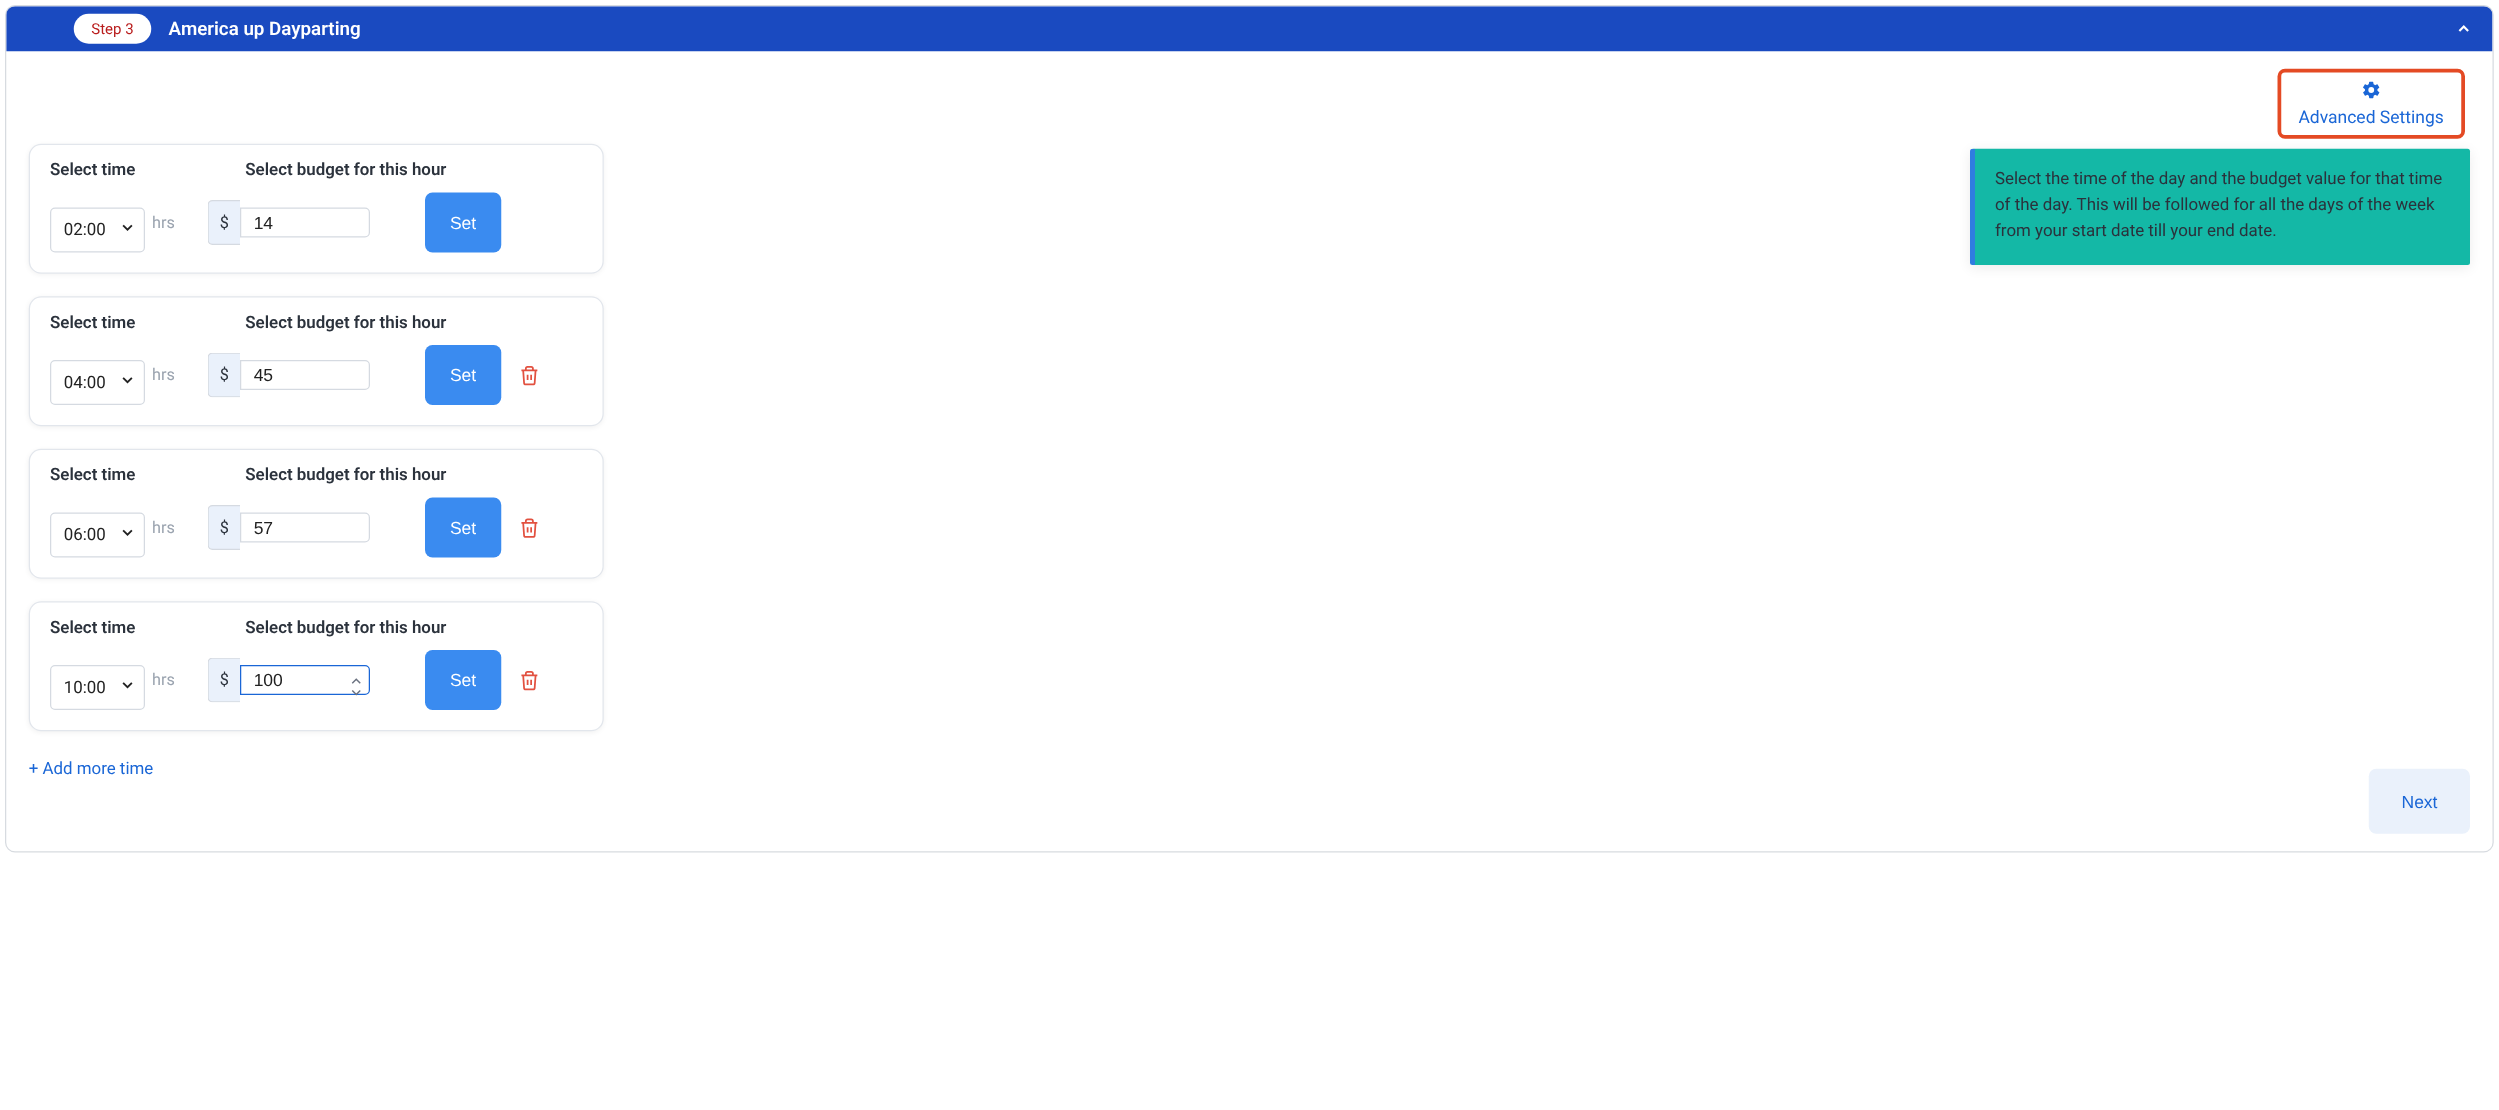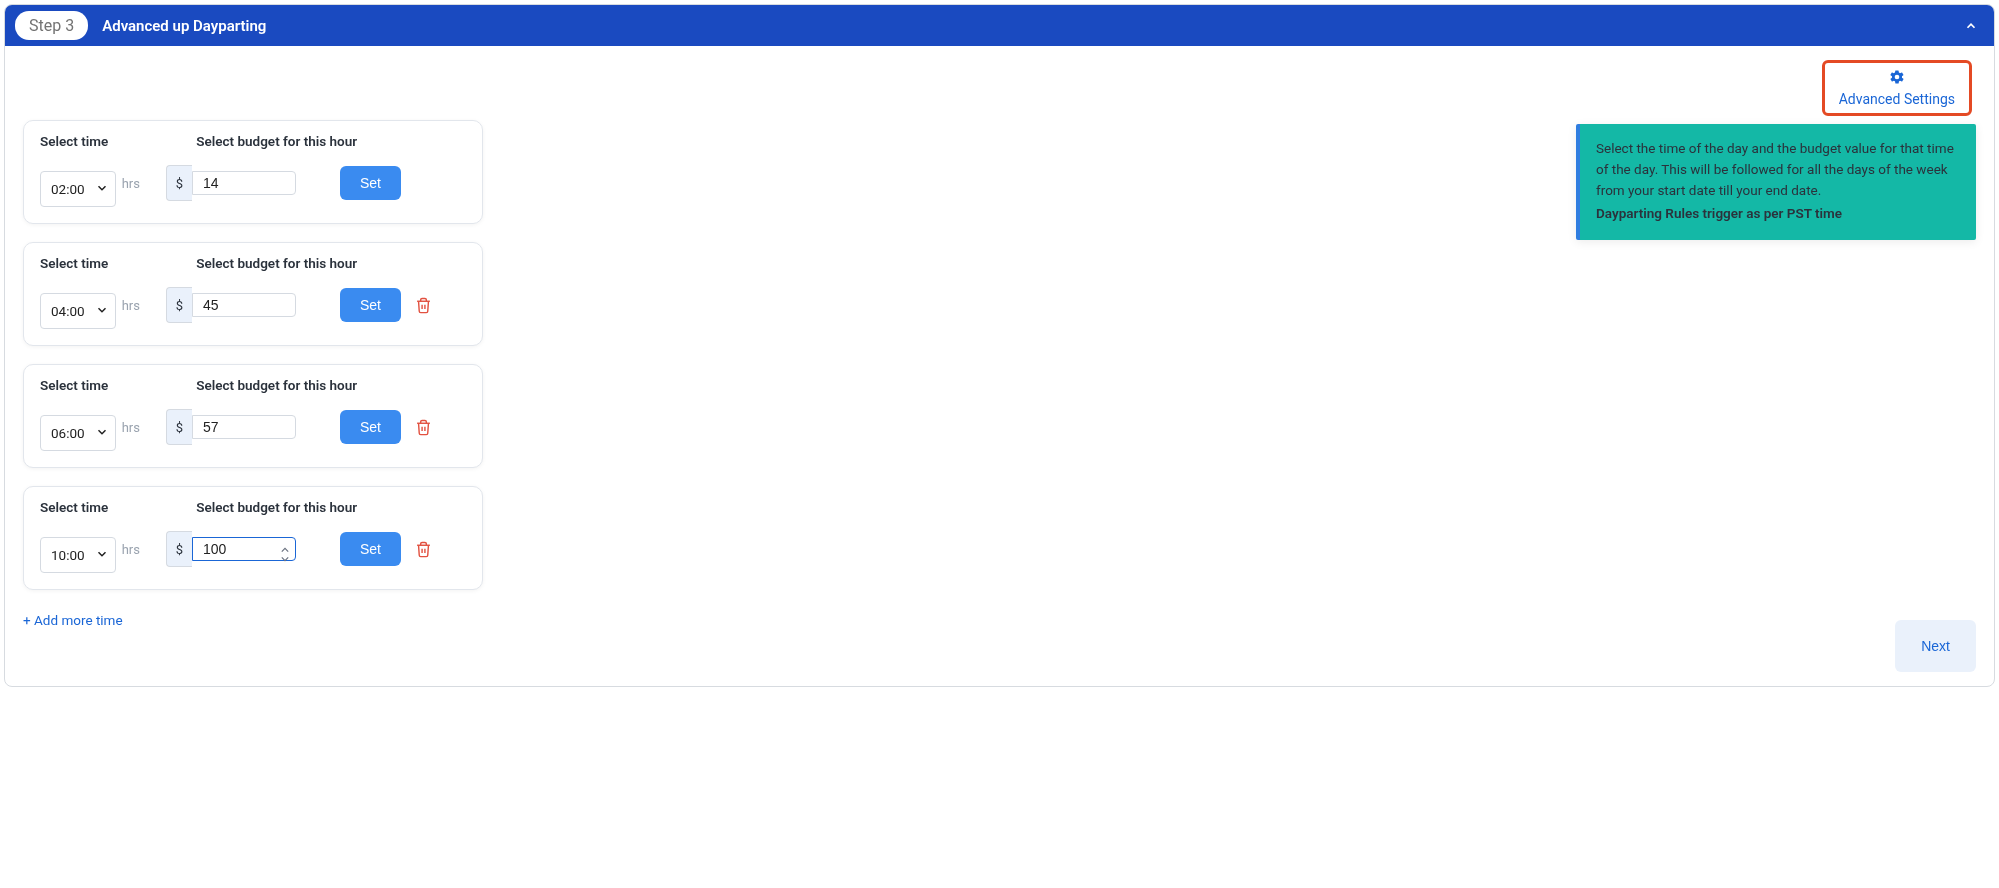--- a/index.html
+++ b/index.html
@@ -24,25 +24,26 @@
     display: flex;
     align-items: center;
     padding: 6px 14px 6px 10px;
     color: #fff;
     position: relative;
   }
   
   .header { background:#1a4ac0; }
   .step-pill {
     background: #fff;
-    color: #737373;
-    font-size: 16px;
+    color: #b91c1c;
+    font-size: 12px;
     padding: 5px 14px;
     border-radius: 14px;
     margin-right: 14px;
+    margin-left: 44px;
   }
   .header-title {
     font-size: 15px;
     font-weight: 600;
   }
   .collapse-icon {
     margin-left: auto;
     width: 18px; height: 18px;
     display:flex; align-items:center; justify-content:center;
     cursor: pointer;
@@ -164,21 +165,21 @@
   .stepper div {
     width:10px; height:9px;
     display:flex; align-items:center; justify-content:center;
   }
   .stepper svg { stroke:#6b7280; }
   .set-btn {
     background:#3a8bf0;
     color:#fff;
     border:none;
     border-radius:6px;
-    height:34px;
+    height:48px;
     padding:0 20px;
     font-size:14px;
     margin-left: 44px;
     cursor:pointer;
   }
   .trash {
     margin-left: 14px;
     color:#e25140;
     cursor:pointer;
     display:flex;
@@ -221,21 +222,21 @@
     font-size:14px;
     cursor:pointer;
   }
 </style>
 </head>
 <body>
 
 <div class="panel">
   <div class="header">
     <span class="step-pill">Step 3</span>
-    <span class="header-title">Advanced up Dayparting</span>
+    <span class="header-title">America up Dayparting</span>
     <span class="collapse-icon">
       <svg width="14" height="14" viewBox="0 0 24 24" fill="none" stroke-width="3">
           <polyline points="6 15 12 9 18 15"></polyline>
         </svg>
     </span>
   </div>
 
   <div class="body">
 
     <div class="adv-row">
@@ -356,21 +357,20 @@
                   <path d="M19 6l-1 14a2 2 0 0 1-2 2H8a2 2 0 0 1-2-2L5 6"></path>
                   <path d="M10 11v6M14 11v6"></path>
                   <path d="M8 6V4a2 2 0 0 1 2-2h4a2 2 0 0 1 2 2v2"></path>
                 </svg>
               </span>
             </div>
           </div><span class="add-link">+ Add more time</span></div>
 
       <div class="info-box">
         <span>Select the time of the day and the budget value for that time of the day. This will be followed for all the days of the week from your start date till your end date.</span>
-        <span class="bold">Dayparting Rules trigger as per PST time</span>
       </div>
     </div>
 
     <div class="footer">
       <button class="next-btn">Next</button>
     </div>
 
   </div>
 </div>
 

